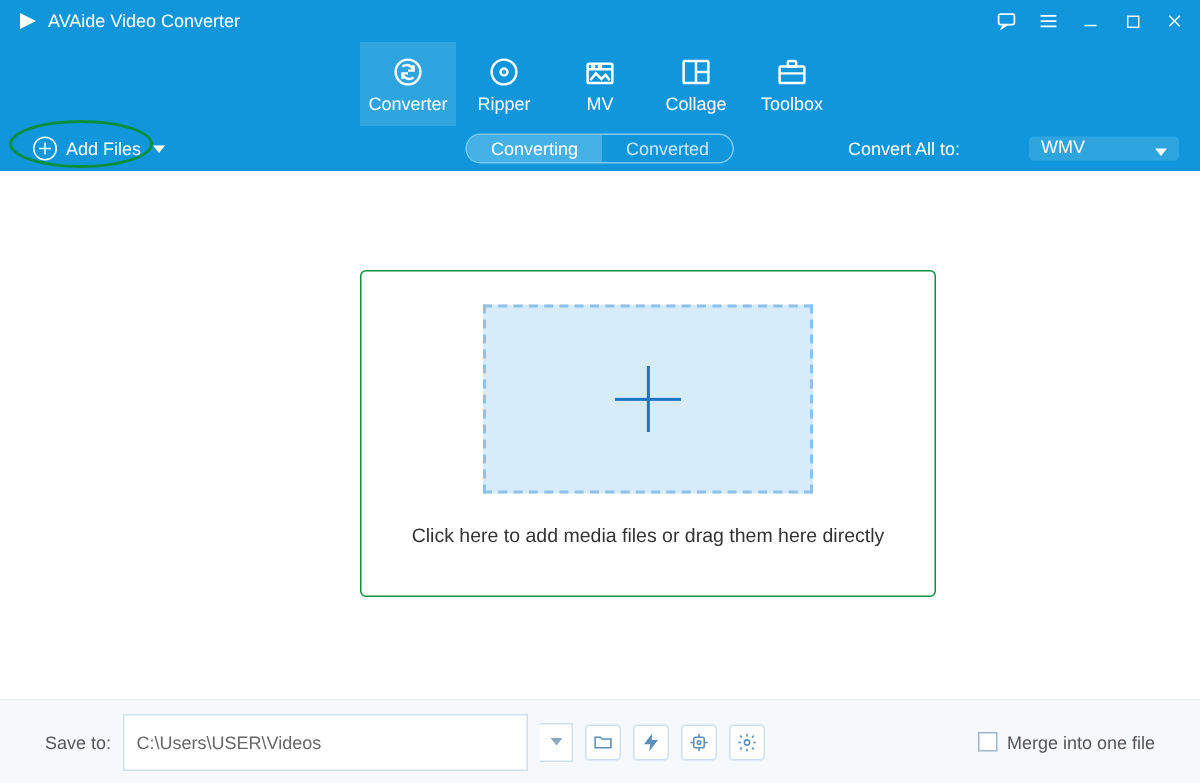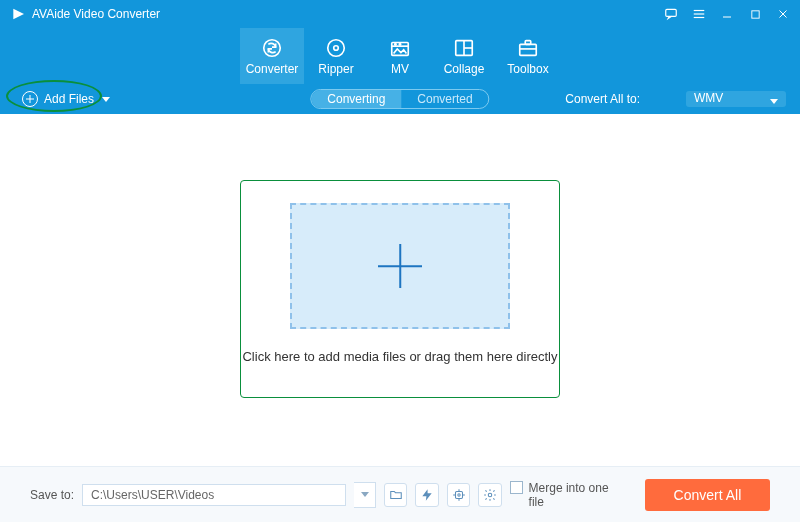--- a/index.html
+++ b/index.html
@@ -31,35 +31,35 @@
   .seg { position: absolute; left: 50%; transform: translateX(-50%); display: flex; border: 1px solid #7bcaf0; border-radius: 12px; overflow: hidden; height: 20px; }
   .seg-item { padding: 0 16px; line-height: 18px; cursor: pointer; color: #c9e9fb; font-size: 12px; }
   .seg-item.active { background: #46b1e6; color: #fff; }
 
   .convert-all-to { margin-left: auto; display: flex; align-items: center; gap: 8px; }
   .format-select { background: #2fa5e0; color: #fff; border: none; height: 16px; width: 100px; font-size: 12px; display: flex; padding: 0 8px; border-radius: 3px; cursor: pointer; position: relative; margin-left: 38px; }
   .format-select .chev-down { position: absolute; right: 8px; top: 8px; }
 
   
   .main { height: 352px; background: #fff; position: relative; }
-  .drop-outer { position: absolute; left: 240px; top: 66px; width: 320px; height: 218px; border: 1.5px solid #0a8f3c; border-radius: 4px; display: flex; flex-direction: column; align-items: center; cursor: pointer; }
+  .drop-outer { position: absolute; left: 240px; top: 66px; width: 384px; height: 218px; border: 1.5px solid #0a8f3c; border-radius: 4px; display: flex; flex-direction: column; align-items: center; cursor: pointer; }
   .drop-inner { margin-top: 22px; width: 220px; height: 126px; border: 2px dashed #8fc1ea; background: #d7ecfa; display: flex; align-items: center; justify-content: center; }
   .big-plus { position: relative; width: 44px; height: 44px; }
   .big-plus::before, .big-plus::after { content: ""; position: absolute; background: #1e75c1; }
   .big-plus::before { left: 0; right: 0; top: 50%; height: 1.5px; transform: translateY(-50%); }
   .big-plus::after { top: 0; bottom: 0; left: 50%; width: 1.5px; transform: translateX(-50%); }
   .drop-text { margin-top: 20px; font-size: 13px; color: #333; }
 
   
   .ann-ellipse { position: absolute; left: 6px; top: 80px; width: 96px; height: 32px; border: 2px solid #0a8f3c; border-radius: 50%; pointer-events: none; }
 
   
   .bottom { position: absolute; left: 0; right: 0; bottom: 0; height: 56px; background: #f6f9fc; border-top: 1px solid #e6eef5; display: flex; align-items: center; padding: 0 30px; gap: 8px; font-size: 12px; color: #555; }
   .saveto-label { white-space: nowrap; }
-  .saveto-field { width: 270px; height: 22px; border: 1px solid #cfdfee; background: #fff; display: flex; align-items: center; padding: 0 8px; color: #666; cursor: pointer; position: relative; }
+  .saveto-field { width: 270px; height: 38px; border: 1px solid #cfdfee; background: #fff; display: flex; align-items: center; padding: 0 8px; color: #666; cursor: pointer; position: relative; }
   .saveto-caret { width: 22px; height: 26px; border: 1px solid #cfdfee; border-left: none; background: #fff; display: flex; align-items: center; justify-content: center; cursor: pointer; }
   .saveto-caret .cd { width: 0; height: 0; border-left: 4px solid transparent; border-right: 4px solid transparent; border-top: 5px solid #8aa8c2; }
   .mini-btn { width: 24px; height: 24px; border: 1px solid #cfdfee; background: #fff; border-radius: 3px; display: flex; align-items: center; justify-content: center; cursor: pointer; }
 
   .merge-wrap { margin-left: auto; display: flex; align-items: flex-start; gap: 6px; cursor: pointer; }
   .checkbox { width: 13px; height: 13px; border: 1px solid #9bb6cd; background: #fff; }
 
   .convert-btn { margin-left: 12px; width: 128px; height: 32px; background: #ff6b3d; color: #fff; border: none; border-radius: 3px; font-size: 14px; cursor: pointer; }
 
   svg { display: block; }
@@ -219,14 +219,13 @@
         <circle cx="12" cy="12" r="3"></circle>
         <path d="M12 2v3M12 19v3M4.2 4.2l2.1 2.1M17.7 17.7l2.1 2.1M2 12h3M19 12h3M4.2 19.8l2.1-2.1M17.7 6.3l2.1-2.1"></path>
       </svg>
   </div>
 
   <div class="merge-wrap">
     <span class="checkbox"></span>
     <span>Merge into one file</span>
   </div>
 
-  <button class="convert-btn">Convert All</button>
 </div>
 
 </body></html>

